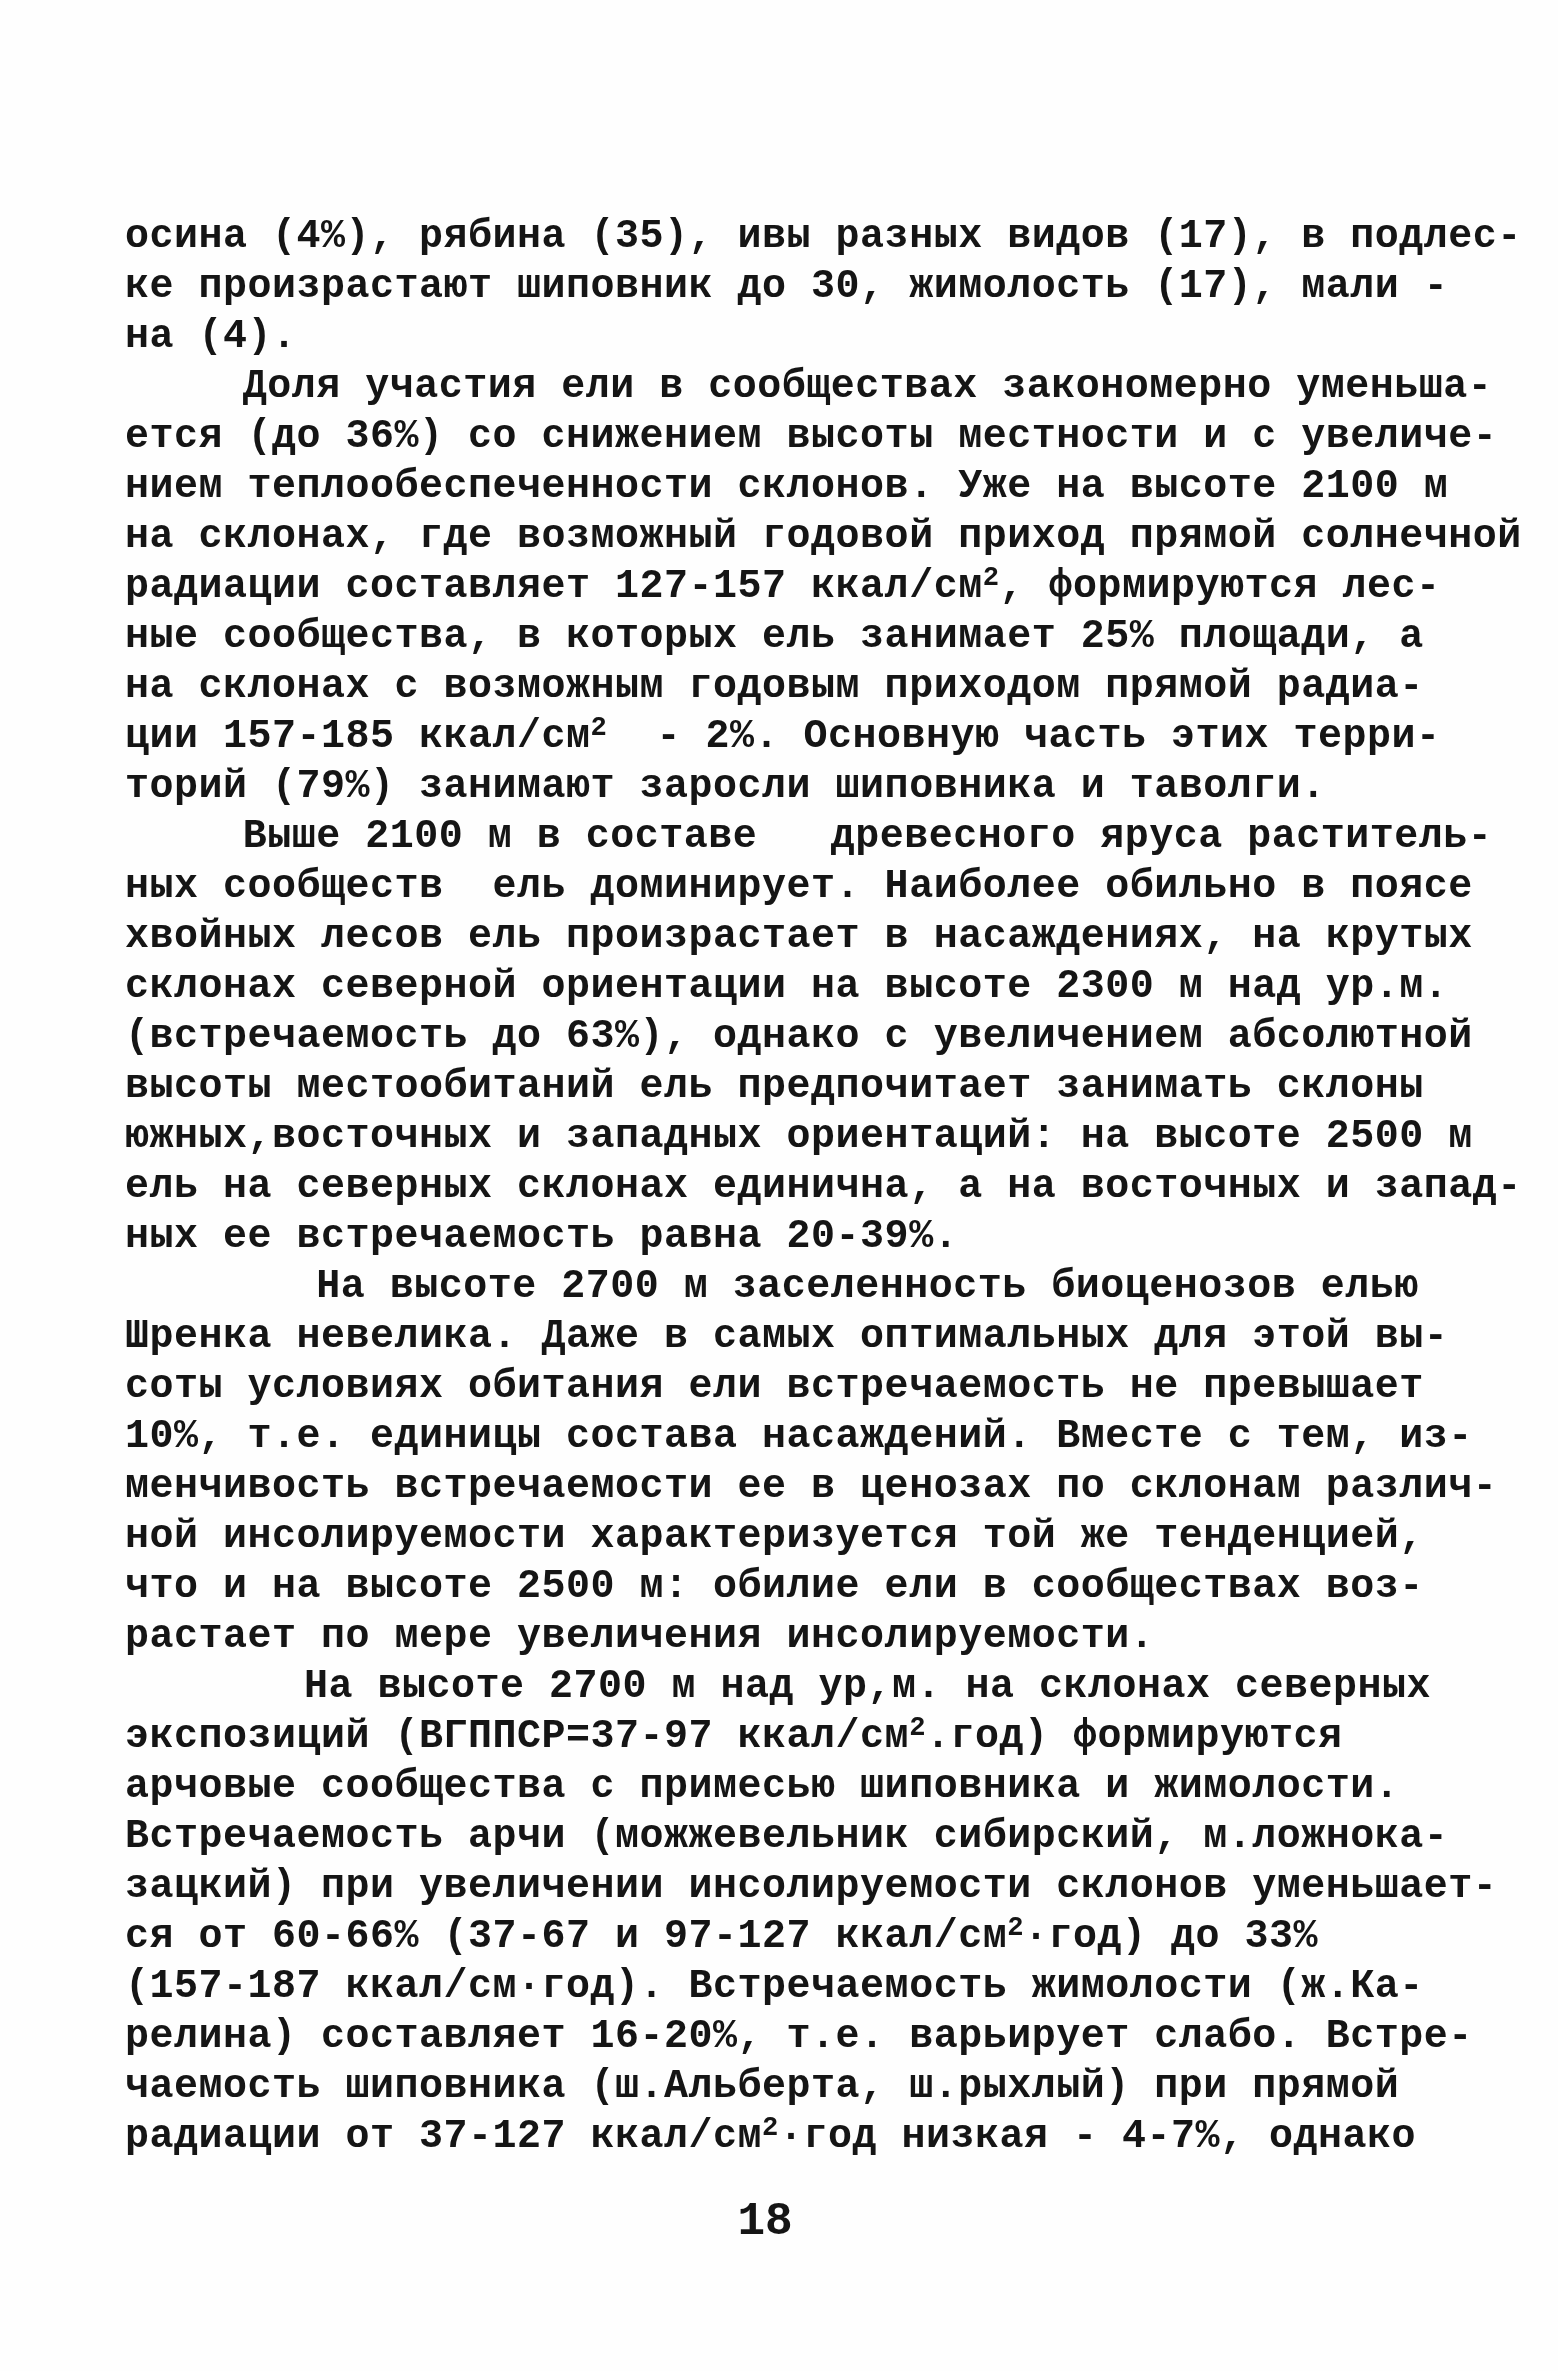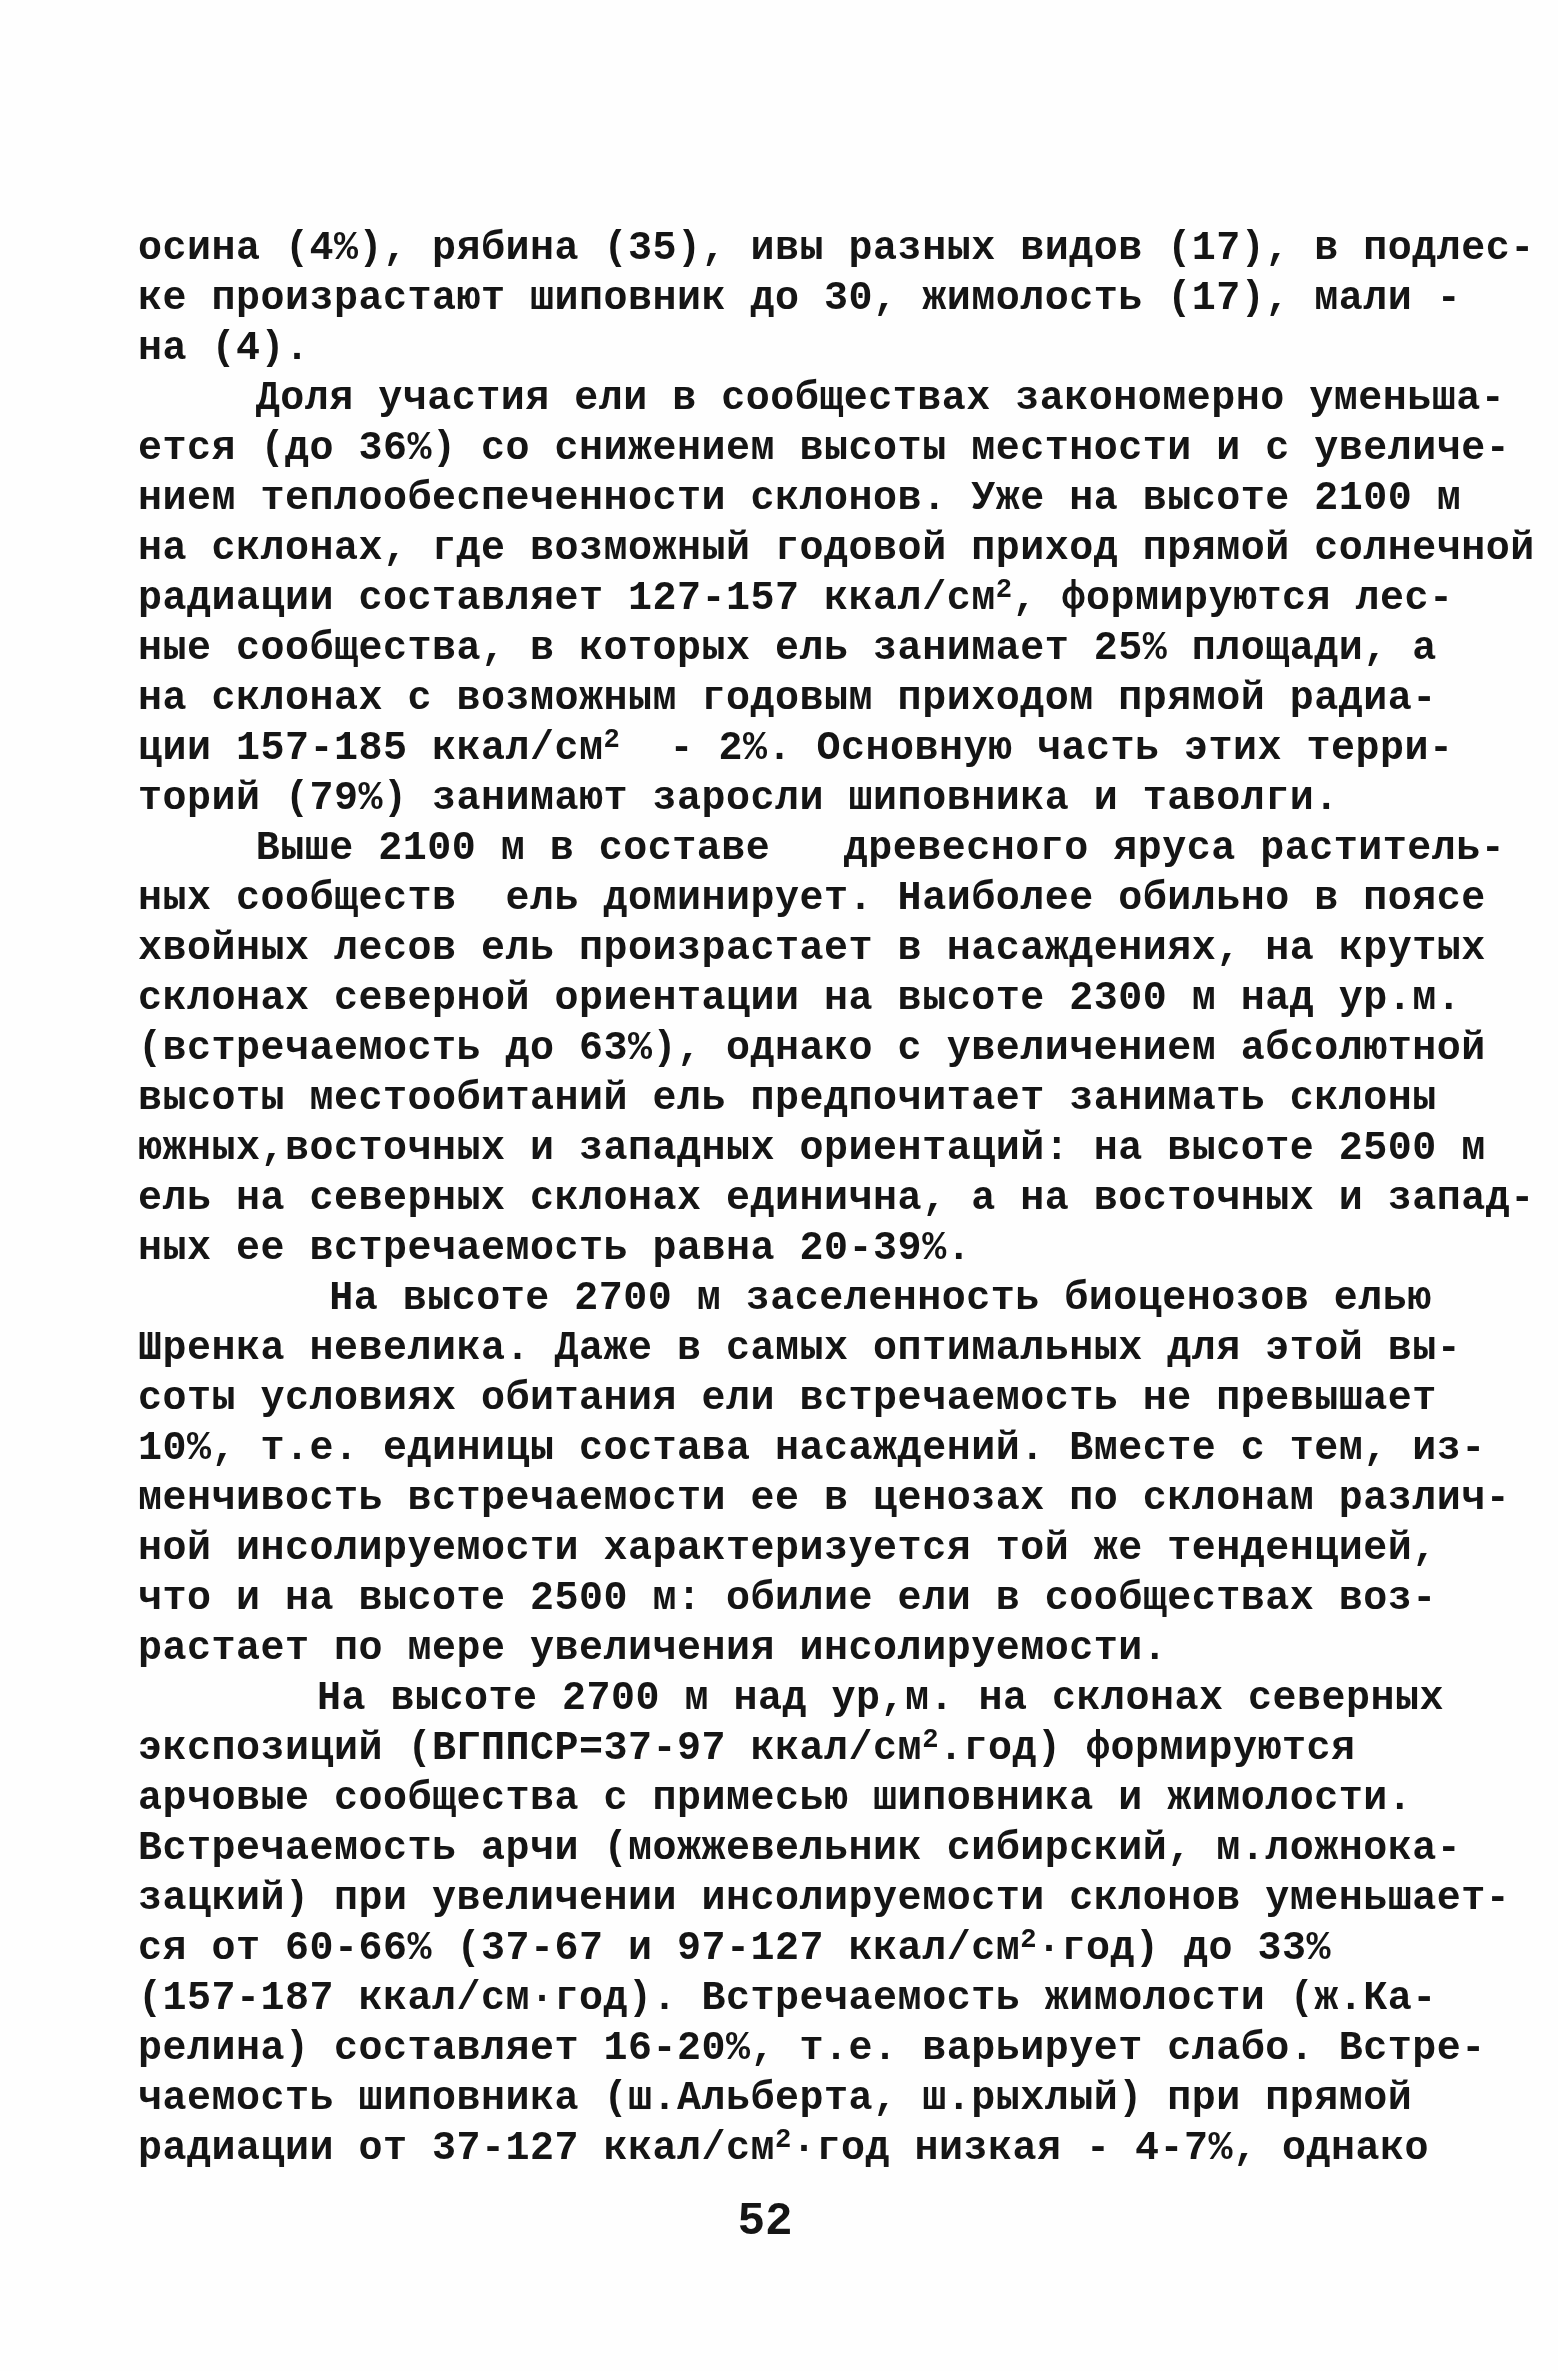--- a/index.html
+++ b/index.html
@@ -14,30 +14,29 @@
     overflow: hidden;
     font-family: "Liberation Mono", "DejaVu Sans Mono", monospace;
   }
   .page {
     position: absolute;
     inset: 0;
     background: #fefefe;
   }
   .text-block {
     position: absolute;
-    left: 138px;
+    left: 125px;
     top: 212px;
     width: 1400px;
     color: #151515;
     font-size: 40px;
     font-weight: bold;
     line-height: 50px;
     white-space: pre;
     letter-spacing: 0.5px;
-    margin-top: 12px;
   }
   .paragraph {
     margin: 0;
     padding: 0;
   }
   .line {
     height: 50px;
   }
   .line.indent {
     padding-left: 85px;
@@ -60,14 +59,14 @@
     font-size: 46px;
     font-weight: bold;
     font-family: "Liberation Mono", "DejaVu Sans Mono", monospace;
   }
 </style>
 </head>
 <body style="background: rgb(254, 254, 254);">
 
 <div class="page">
   <div class="text-block" style="color: rgb(21, 21, 21);"><div class="paragraph"><div class="line">осина (4%), рябина (35), ивы разных видов (17), в подлес-</div><div class="line">ке произрастают шиповник до 30, жимолость (17), мали -</div><div class="line">на (4).</div></div><div class="paragraph"><div class="line indent">Доля участия ели в сообществах закономерно уменьша-</div><div class="line">ется (до 36%) со снижением высоты местности и с увеличе-</div><div class="line">нием теплообеспеченности склонов. Уже на высоте 2100 м</div><div class="line">на склонах, где возможный годовой приход прямой солнечной</div><div class="line">радиации составляет 127-157 ккал/см<sup>2</sup>, формируются лес-</div><div class="line">ные сообщества, в которых ель занимает 25% площади, а</div><div class="line">на склонах с возможным годовым приходом прямой радиа-</div><div class="line">ции 157-185 ккал/см<sup>2</sup>  - 2%. Основную часть этих терри-</div><div class="line">торий (79%) занимают заросли шиповника и таволги.</div></div><div class="paragraph"><div class="line indent">Выше 2100 м в составе   древесного яруса раститель-</div><div class="line">ных сообществ  ель доминирует. Наиболее обильно в поясе</div><div class="line">хвойных лесов ель произрастает в насаждениях, на крутых</div><div class="line">склонах северной ориентации на высоте 2300 м над ур.м.</div><div class="line">(встречаемость до 63%), однако с увеличением абсолютной</div><div class="line">высоты местообитаний ель предпочитает занимать склоны</div><div class="line">южных,восточных и западных ориентаций: на высоте 2500 м</div><div class="line">ель на северных склонах единична, а на восточных и запад-</div><div class="line">ных ее встречаемость равна 20-39%.</div></div><div class="paragraph"><div class="line indent">На высоте 2700 м заселенность биоценозов елью</div><div class="line">Шренка невелика. Даже в самых оптимальных для этой вы-</div><div class="line">соты условиях обитания ели встречаемость не превышает</div><div class="line">10%, т.е. единицы состава насаждений. Вместе с тем, из-</div><div class="line">менчивость встречаемости ее в ценозах по склонам различ-</div><div class="line">ной инсолируемости характеризуется той же тенденцией,</div><div class="line">что и на высоте 2500 м: обилие ели в сообществах воз-</div><div class="line">растает по мере увеличения инсолируемости.</div></div><div class="paragraph"><div class="line indent">На высоте 2700 м над ур,м. на склонах северных</div><div class="line">экспозиций (ВГППСР=37-97 ккал/см<sup>2</sup>.год) формируются</div><div class="line">арчовые сообщества с примесью шиповника и жимолости.</div><div class="line">Встречаемость арчи (можжевельник сибирский, м.ложнока-</div><div class="line">зацкий) при увеличении инсолируемости склонов уменьшает-</div><div class="line">ся от 60-66% (37-67 и 97-127 ккал/см<sup>2</sup>·год) до 33%</div><div class="line">(157-187 ккал/см·год). Встречаемость жимолости (ж.Ка-</div><div class="line">релина) составляет 16-20%, т.е. варьирует слабо. Встре-</div><div class="line">чаемость шиповника (ш.Альберта, ш.рыхлый) при прямой</div><div class="line">радиации от 37-127 ккал/см<sup>2</sup>·год низкая - 4-7%, однако</div></div></div>
-  <div class="page-number" style="color: rgb(21, 21, 21);">52</div>
+  <div class="page-number" style="color: rgb(21, 21, 21);">18</div>
 </div>
 
 </body></html>

